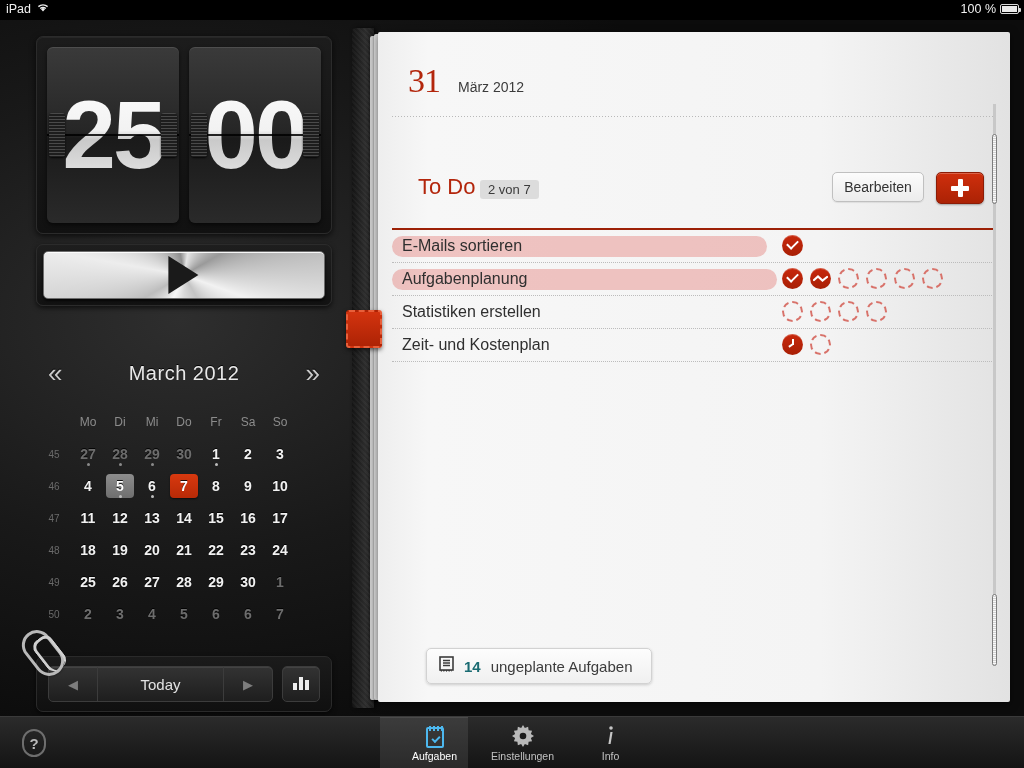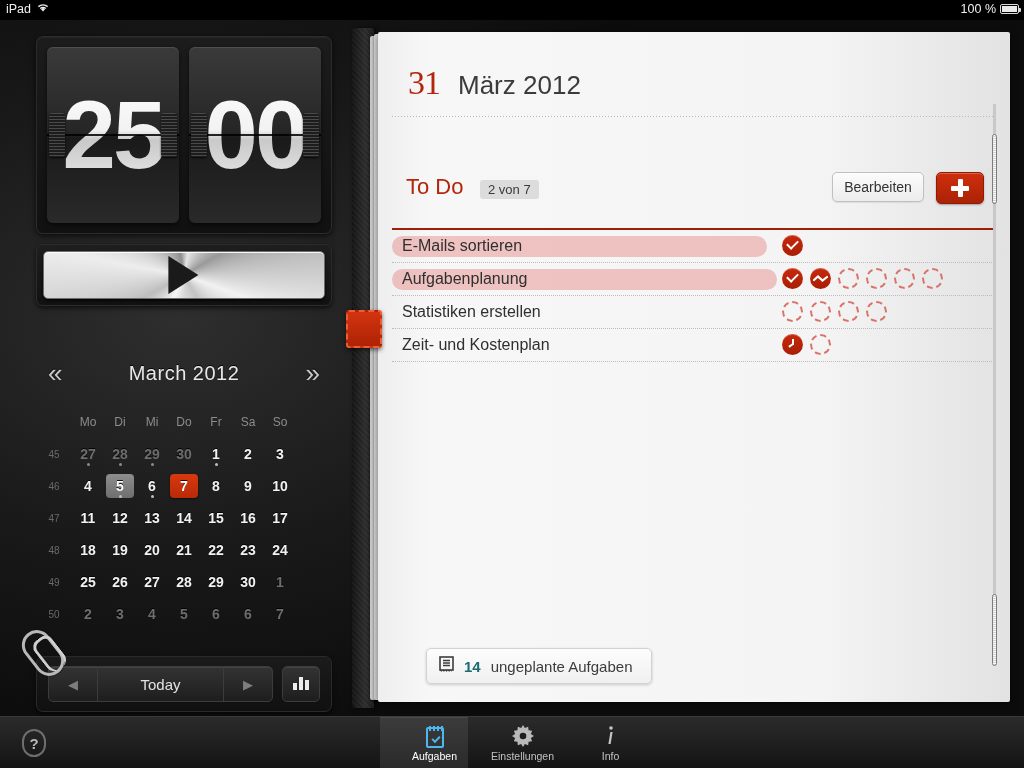--- a/index.html
+++ b/index.html
@@ -161,29 +161,29 @@
   .sheet.s1{ left:0;  top:4px;  width:634px; height:664px; background:#c9c9c9; }
   .sheet.s2{ left:4px; top:2px; width:634px; height:666px; background:#dcdcdc; }
   .sheet.s3{ left:8px; top:0;   width:632px; height:670px;
     background:linear-gradient(90deg,#eeeeee 0%,#f7f7f7 8%,#f4f4f4 70%,#e2e2e2 100%);
     box-shadow:0 2px 8px rgba(0,0,0,.55);
   }
   .page{ position:absolute; left:8px; top:0; width:632px; height:670px; overflow:hidden; }
 
   .date-head{ position:absolute; left:30px; top:30px; display:flex; align-items:baseline; gap:18px; }
   .date-day{ font-family:"Liberation Serif", serif; font-size:34px; color:#b3260c; letter-spacing:-1px; }
-  .date-rest{ font-size:26px; color:#3b3b3b;margin-top:8px; }
+  .date-rest{ font-size:14px; color:#3b3b3b;margin-top:8px; }
   .dotline{
     position:absolute; left:14px; right:14px; height:1px;
     background-image:repeating-linear-gradient(90deg,#b9b9b9 0 1px, transparent 1px 3px);
   }
   .dotline.under-date{ top:84px; }
 
   .todo-head{ position:absolute; left:24px; right:20px; top:140px; height:40px; }
-  .todo-title{ position:absolute; left:4px; top:2px; font-size:22px; color:#b3260c;text-align:center; }
+  .todo-title{ position:absolute; left:16px; top:2px; font-size:22px; color:#b3260c;text-align:center; }
   .todo-count{
     position:absolute; left:78px; top:8px; padding:2px 8px; border-radius:3px;
     background:#dcdcdc; color:#3b3b3b; font-size:13px;
   }
   .btn-edit{
     position:absolute; right:66px; top:0; width:92px; height:30px;
     border:1px solid #c0c0c0; border-radius:5px;
     background:linear-gradient(#fcfcfc,#ececec);
     color:#333; font-size:14px; display:flex; align-items:center; justify-content:center;
     box-shadow:0 1px 1px rgba(0,0,0,.08);

